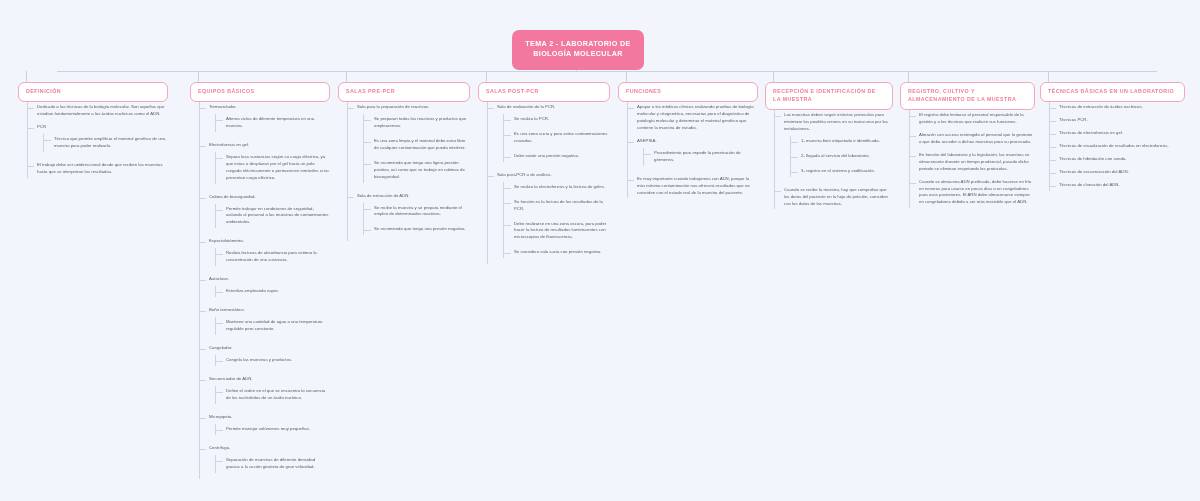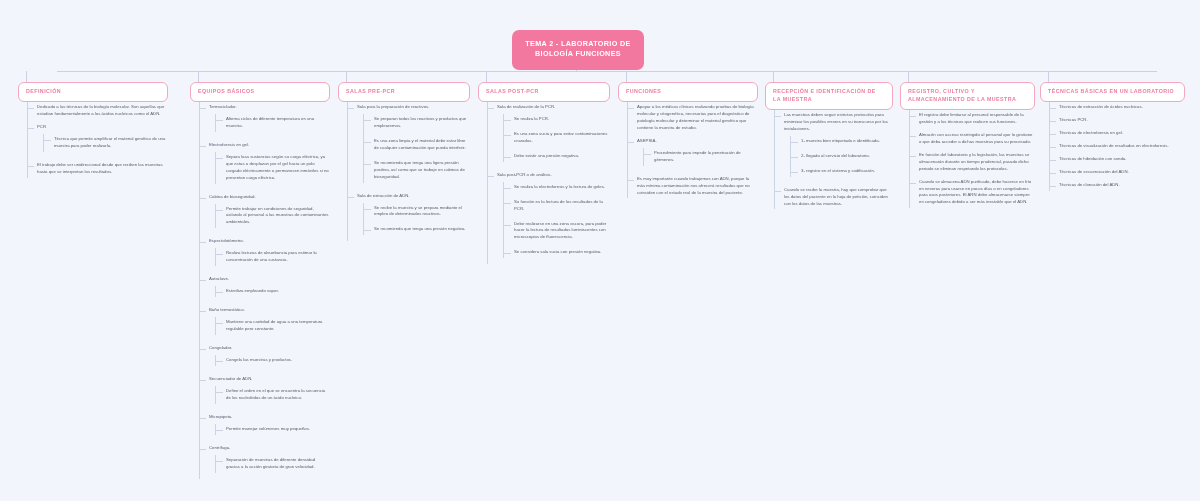--- a/index.html
+++ b/index.html
@@ -141,21 +141,21 @@
   }
   .subnode .txt { display: block; max-width: 124px; }
 </style>
 </head>
 <body>
 
 <div id="canvas">
 
   <div class="title-box">
     <div>TEMA 2 - LABORATORIO DE</div>
-    <div>BIOLOGÍA FUNCIONES</div>
+    <div>BIOLOGÍA MOLECULAR</div>
   </div>
 
   <div class="bus-stem"></div>
   <div class="bus-line"></div>
 
   <div id="columns-root">
       <div class="column" style="left: 18px; width: 150px;">
         <div class="col-header">DEFINICIÓN</div>
         <div class="branch">
           <div class="node">

